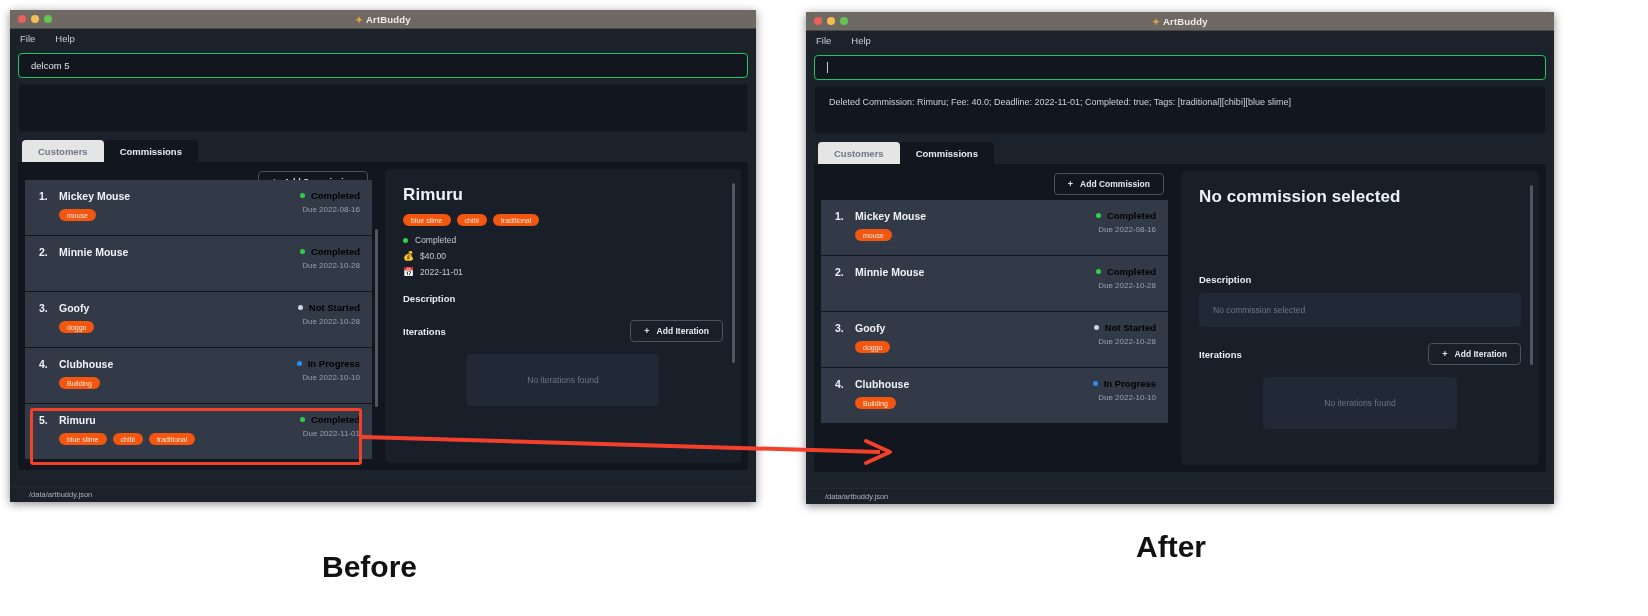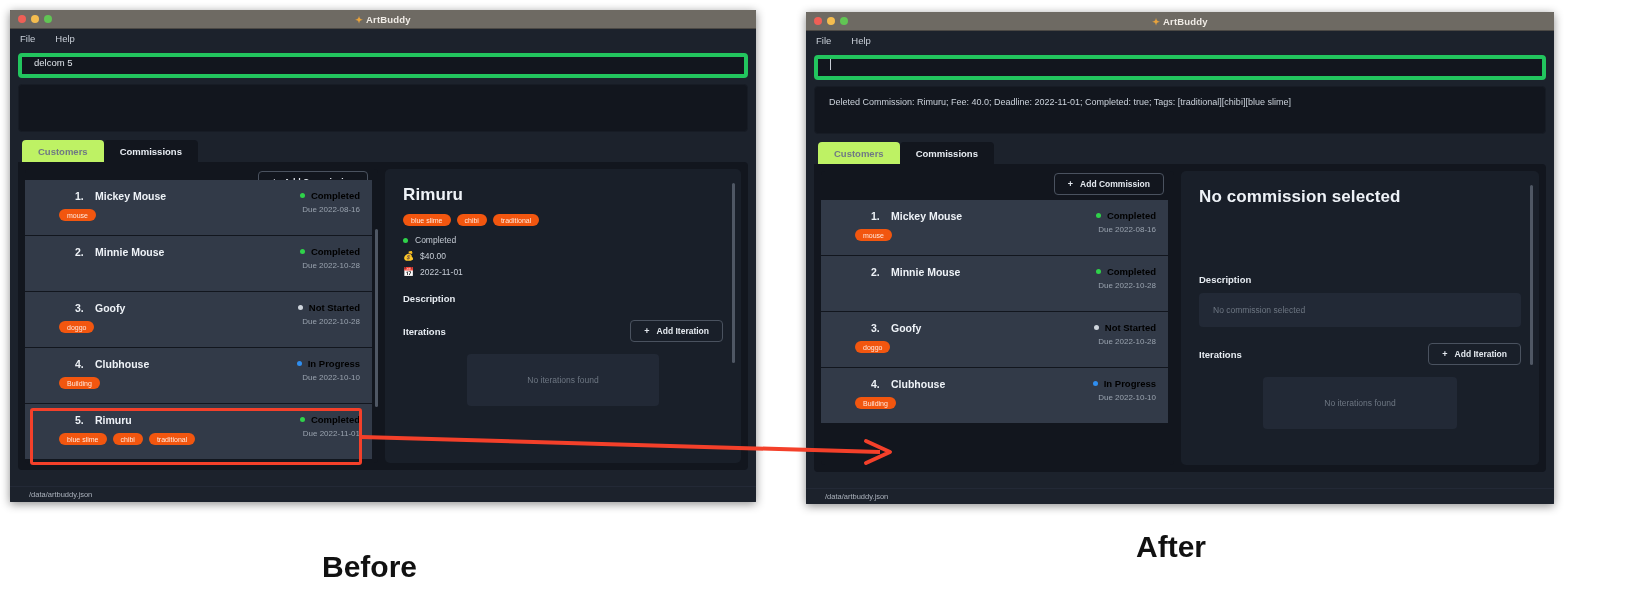--- a/index.html
+++ b/index.html
@@ -48,24 +48,24 @@
     font-size: 9.5px; color: #c9cfd8;
   }
   .menubar span { cursor: default; }
 
   
   .console-wrap { padding: 6px 8px 0 8px; }
   .cmd-input {
     height: 25px;
     background: #12161e;
     border-radius: 4px;
-    display: flex; align-items: flex-start;
+    display: flex; align-items: center;
     padding: 0 12px;
     font-size: 9.5px; color: #dfe4ea;
-    border: 4px solid #22c55e;
+    border: 1px solid #22c55e;
   }
   .caret {
     display: inline-block;
     width: 1px; height: 11px;
     background: #c7ccd4;
   }
   .out-box {
     margin-top: 6px;
     height: 48px;
     background: #12161e;
@@ -76,21 +76,21 @@
     line-height: 1.3;
   }
 
   
   .tabs-wrap { padding: 8px 8px 0 12px; display: flex; align-items: flex-end; }
   .tab {
     font-size: 9.5px; font-weight: bold;
     padding: 6px 16px 5px 16px;
     border-radius: 4px 4px 0 0;
     color: #6f7884;
-    background: #bef264;
+    background: #e5e5e5;
     cursor: pointer;
   }
   .tab.active { color: #e8edf3; background: #12161e; }
 
   
   .panes {
     margin: 0 8px 8px 8px;
     display: flex; gap: 7px;
     height: 308px;
     background: #12161e;
@@ -133,21 +133,21 @@
   }
   .row {
     background: #323a48;
     border-bottom: 1px solid #12161e;
     padding: 10px 12px 10px 14px;
     display: flex; justify-content: space-between; align-items: flex-start;
     min-height: 56px;
     cursor: pointer;
   }
   .row-main { display: flex; flex-direction: column; gap: 7px; }
-  .row-title { font-size: 10.5px; font-weight: bold; color: #eef2f7; margin-left: 36px; }
+  .row-title { font-size: 10.5px; font-weight: bold; color: #eef2f7; }
   .row-num { display: inline-block; width: 20px; }
   .tags { display: flex; gap: 6px; padding-left: 20px; }
   .tag {
     background: #f2560f;
     color: #ffe9de;
     font-size: 7px;
     border-radius: 9px;
     padding: 2.5px 8px;
     white-space: nowrap;
   }

